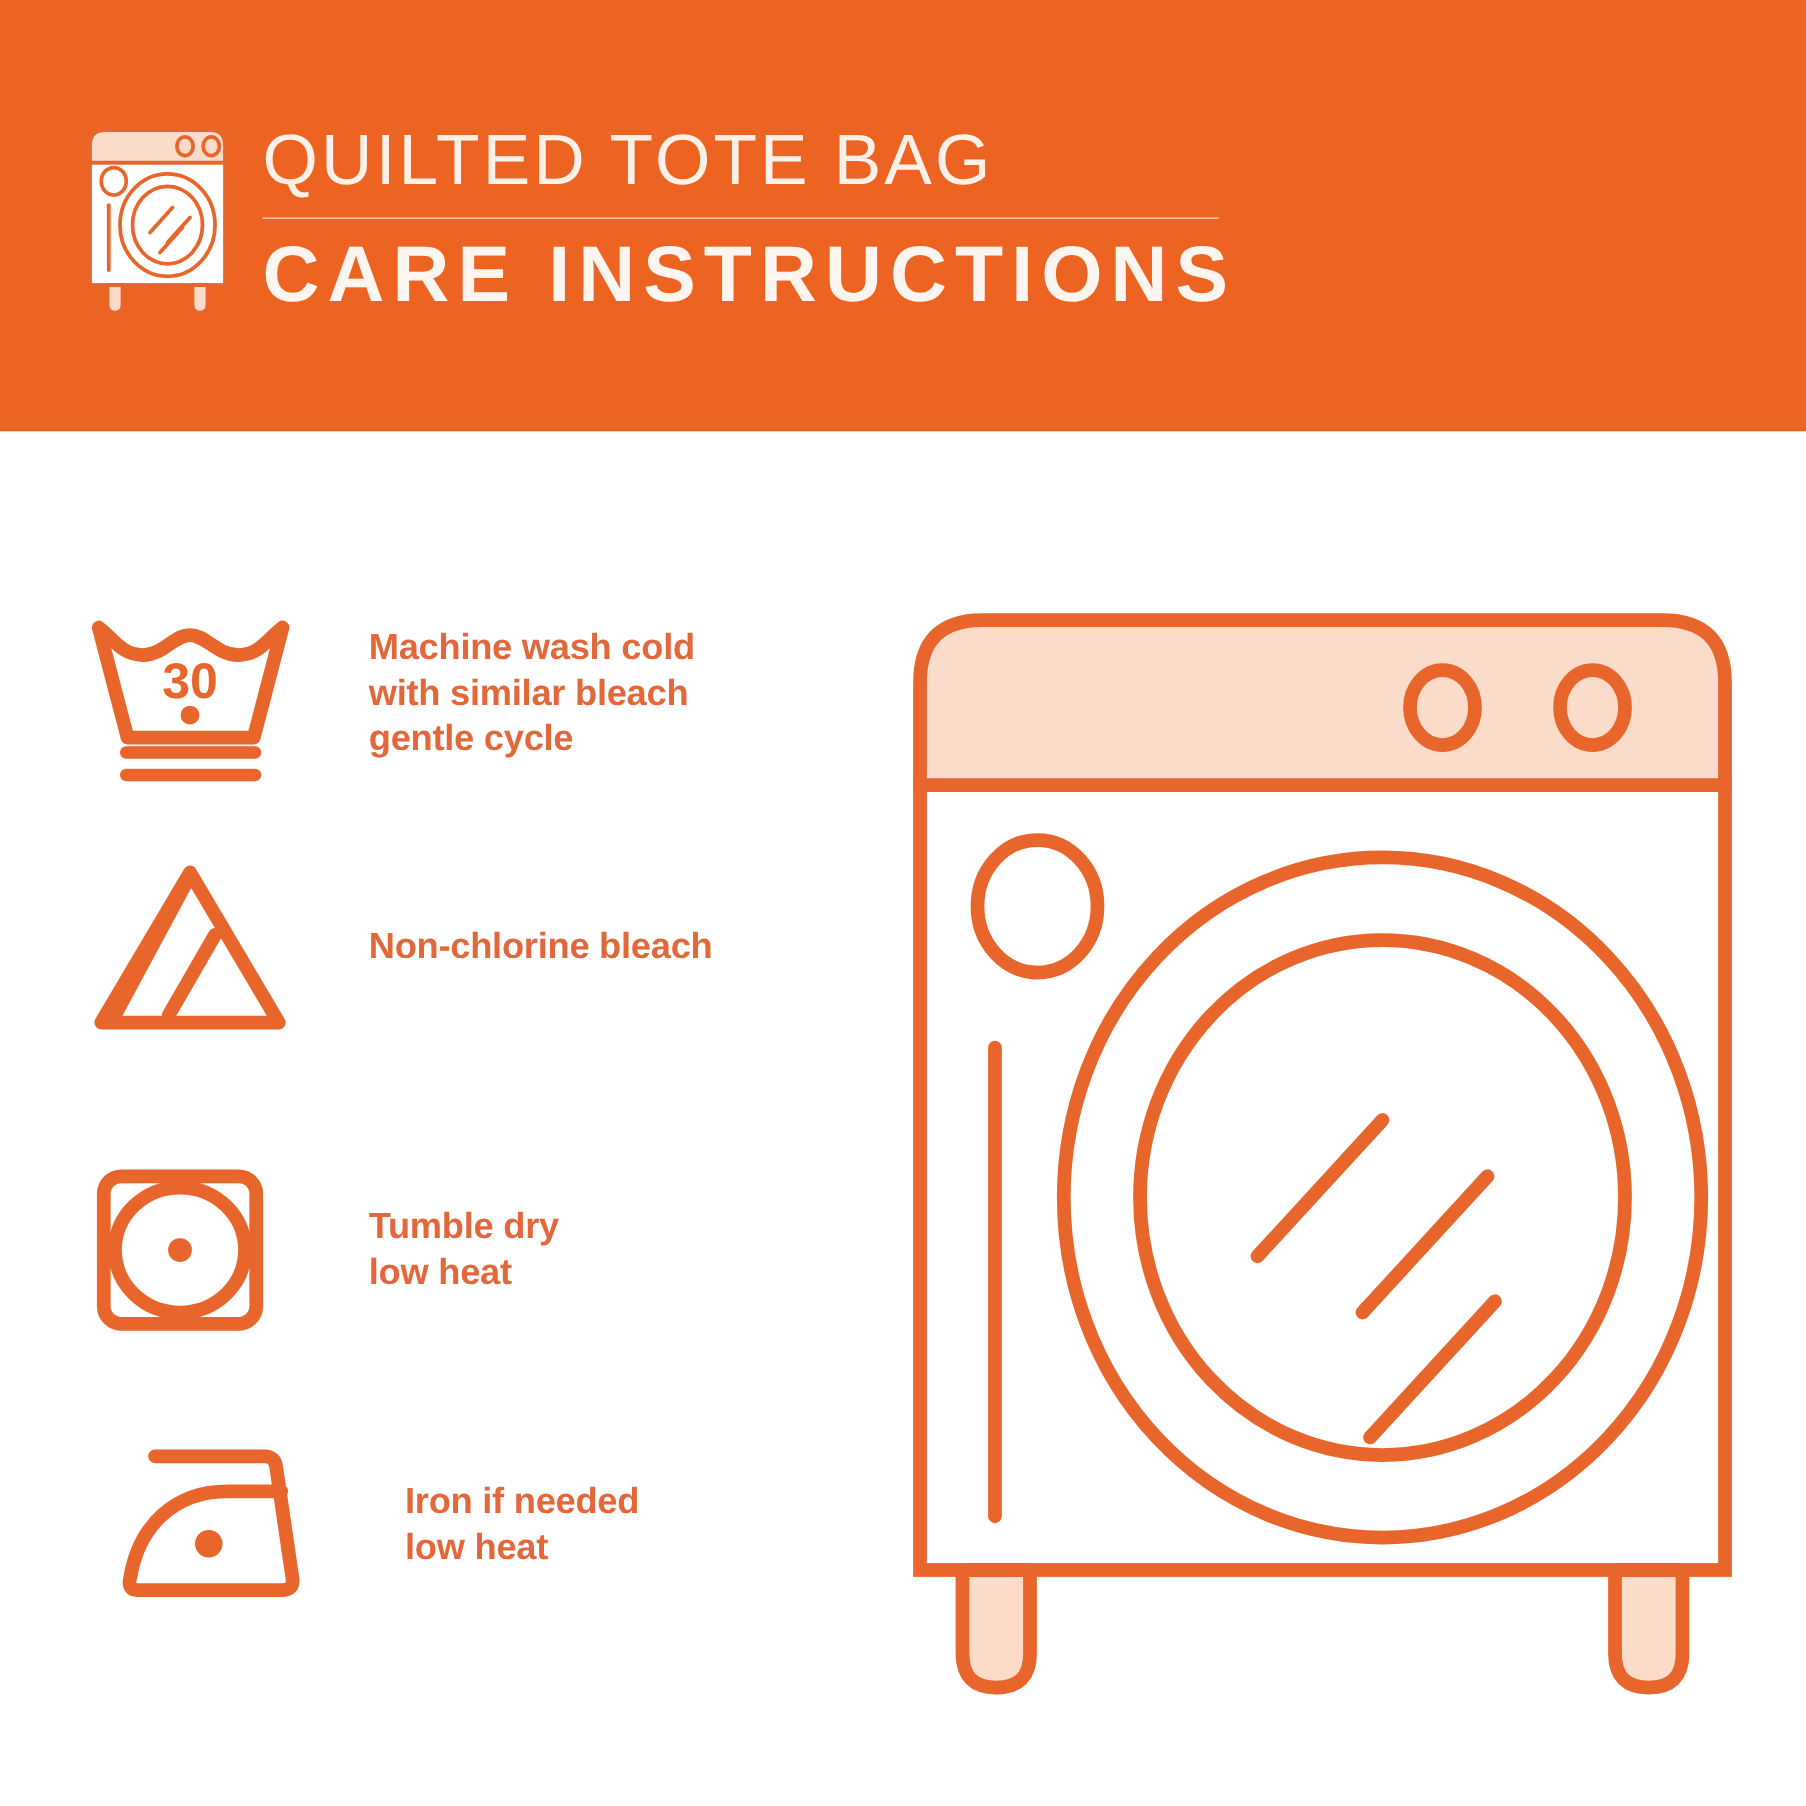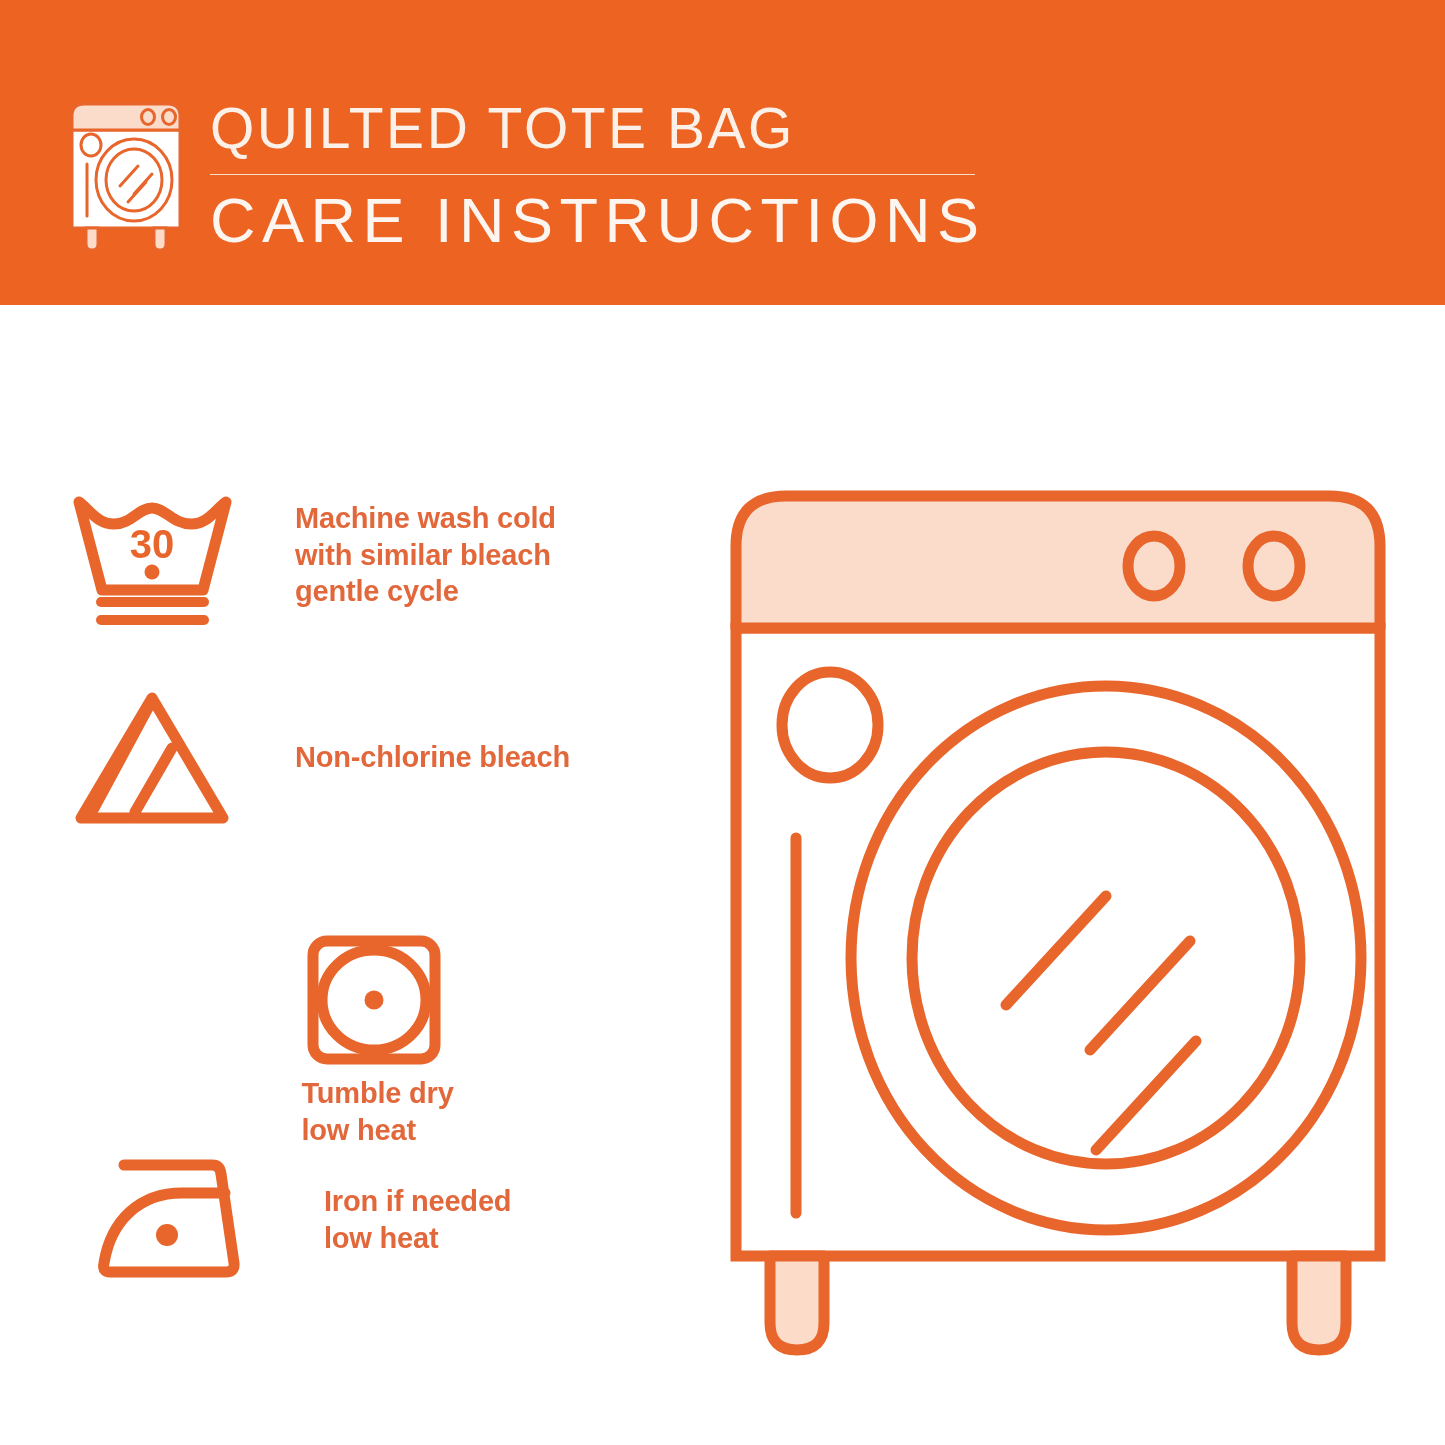--- a/index.html
+++ b/index.html
@@ -17,21 +17,21 @@
     background: #ffffff;
     overflow: hidden;
   }
 
   
   #header-band {
     position: absolute;
     left: 0;
     top: 0;
     width: 1445px;
-    height: 305px;
+    height: 345px;
     background: #EC6322;
   }
   #header-logo {
     position: absolute;
     left: 62px;
     top: 98px;
     width: 128px;
     height: 160px;
   }
   #header-text-block {
@@ -52,21 +52,21 @@
   #header-divider {
     margin-top: 17px;
     margin-bottom: 14px;
     width: 765px;
     height: 1px;
     background: #F7DCC9;
   }
   #header-subtitle {
     font-family: "Liberation Sans", sans-serif;
     font-size: 63px;
-    font-weight: 400;
+    font-weight: 700;
     letter-spacing: 6.5px;
     color: #FDF6F0;
     line-height: 1.0;
     white-space: nowrap;
   }
 
   
   #care-list {
     position: absolute;
     left: 0;
@@ -99,21 +99,21 @@
     line-height: 1.27;
     letter-spacing: -0.2px;
   }
   .care-text span {
     display: block;
     white-space: nowrap;
   }
 
   #row-wash   { top: 135px; }
   #row-bleach { top: 337px; }
-  #row-dry    { top: 580px; flex-direction: column; }
+  #row-dry    { top: 580px; }
   #row-iron   { top: 800px; margin-left: 29px; }
 
   
   #washer-illustration {
     position: absolute;
     left: 718px;
     top: 478px;
     width: 680px;
     height: 900px;
   }

